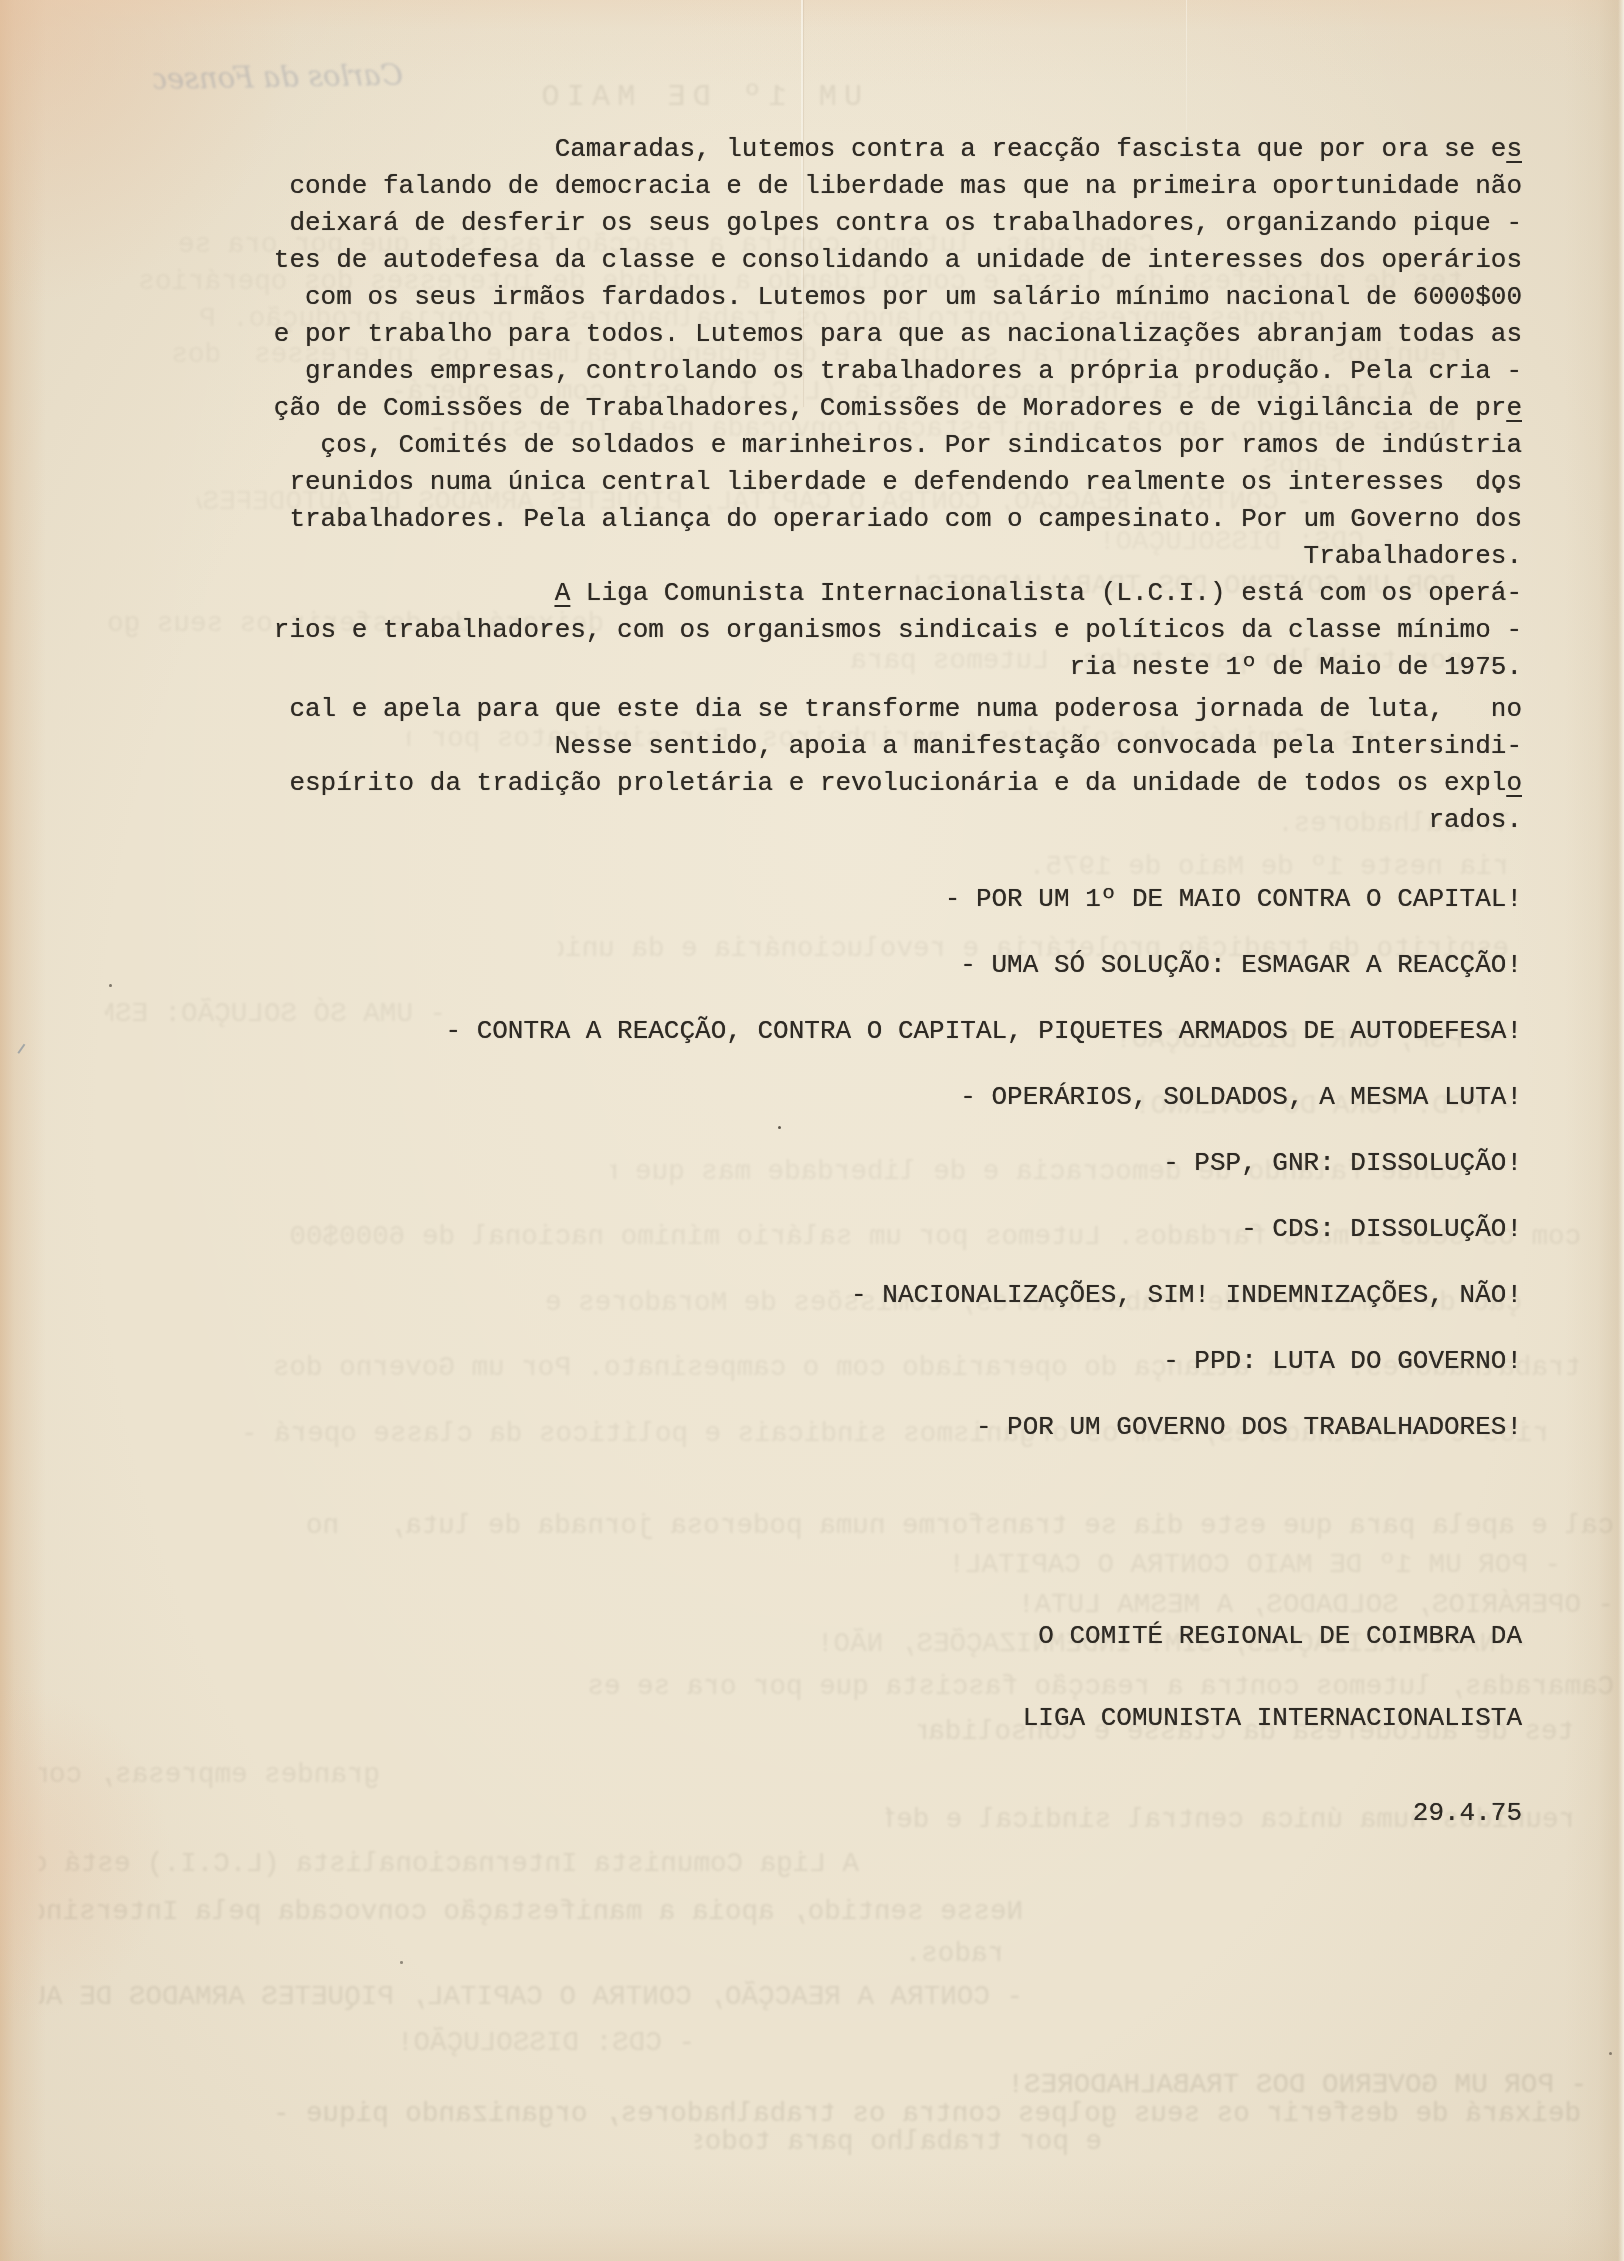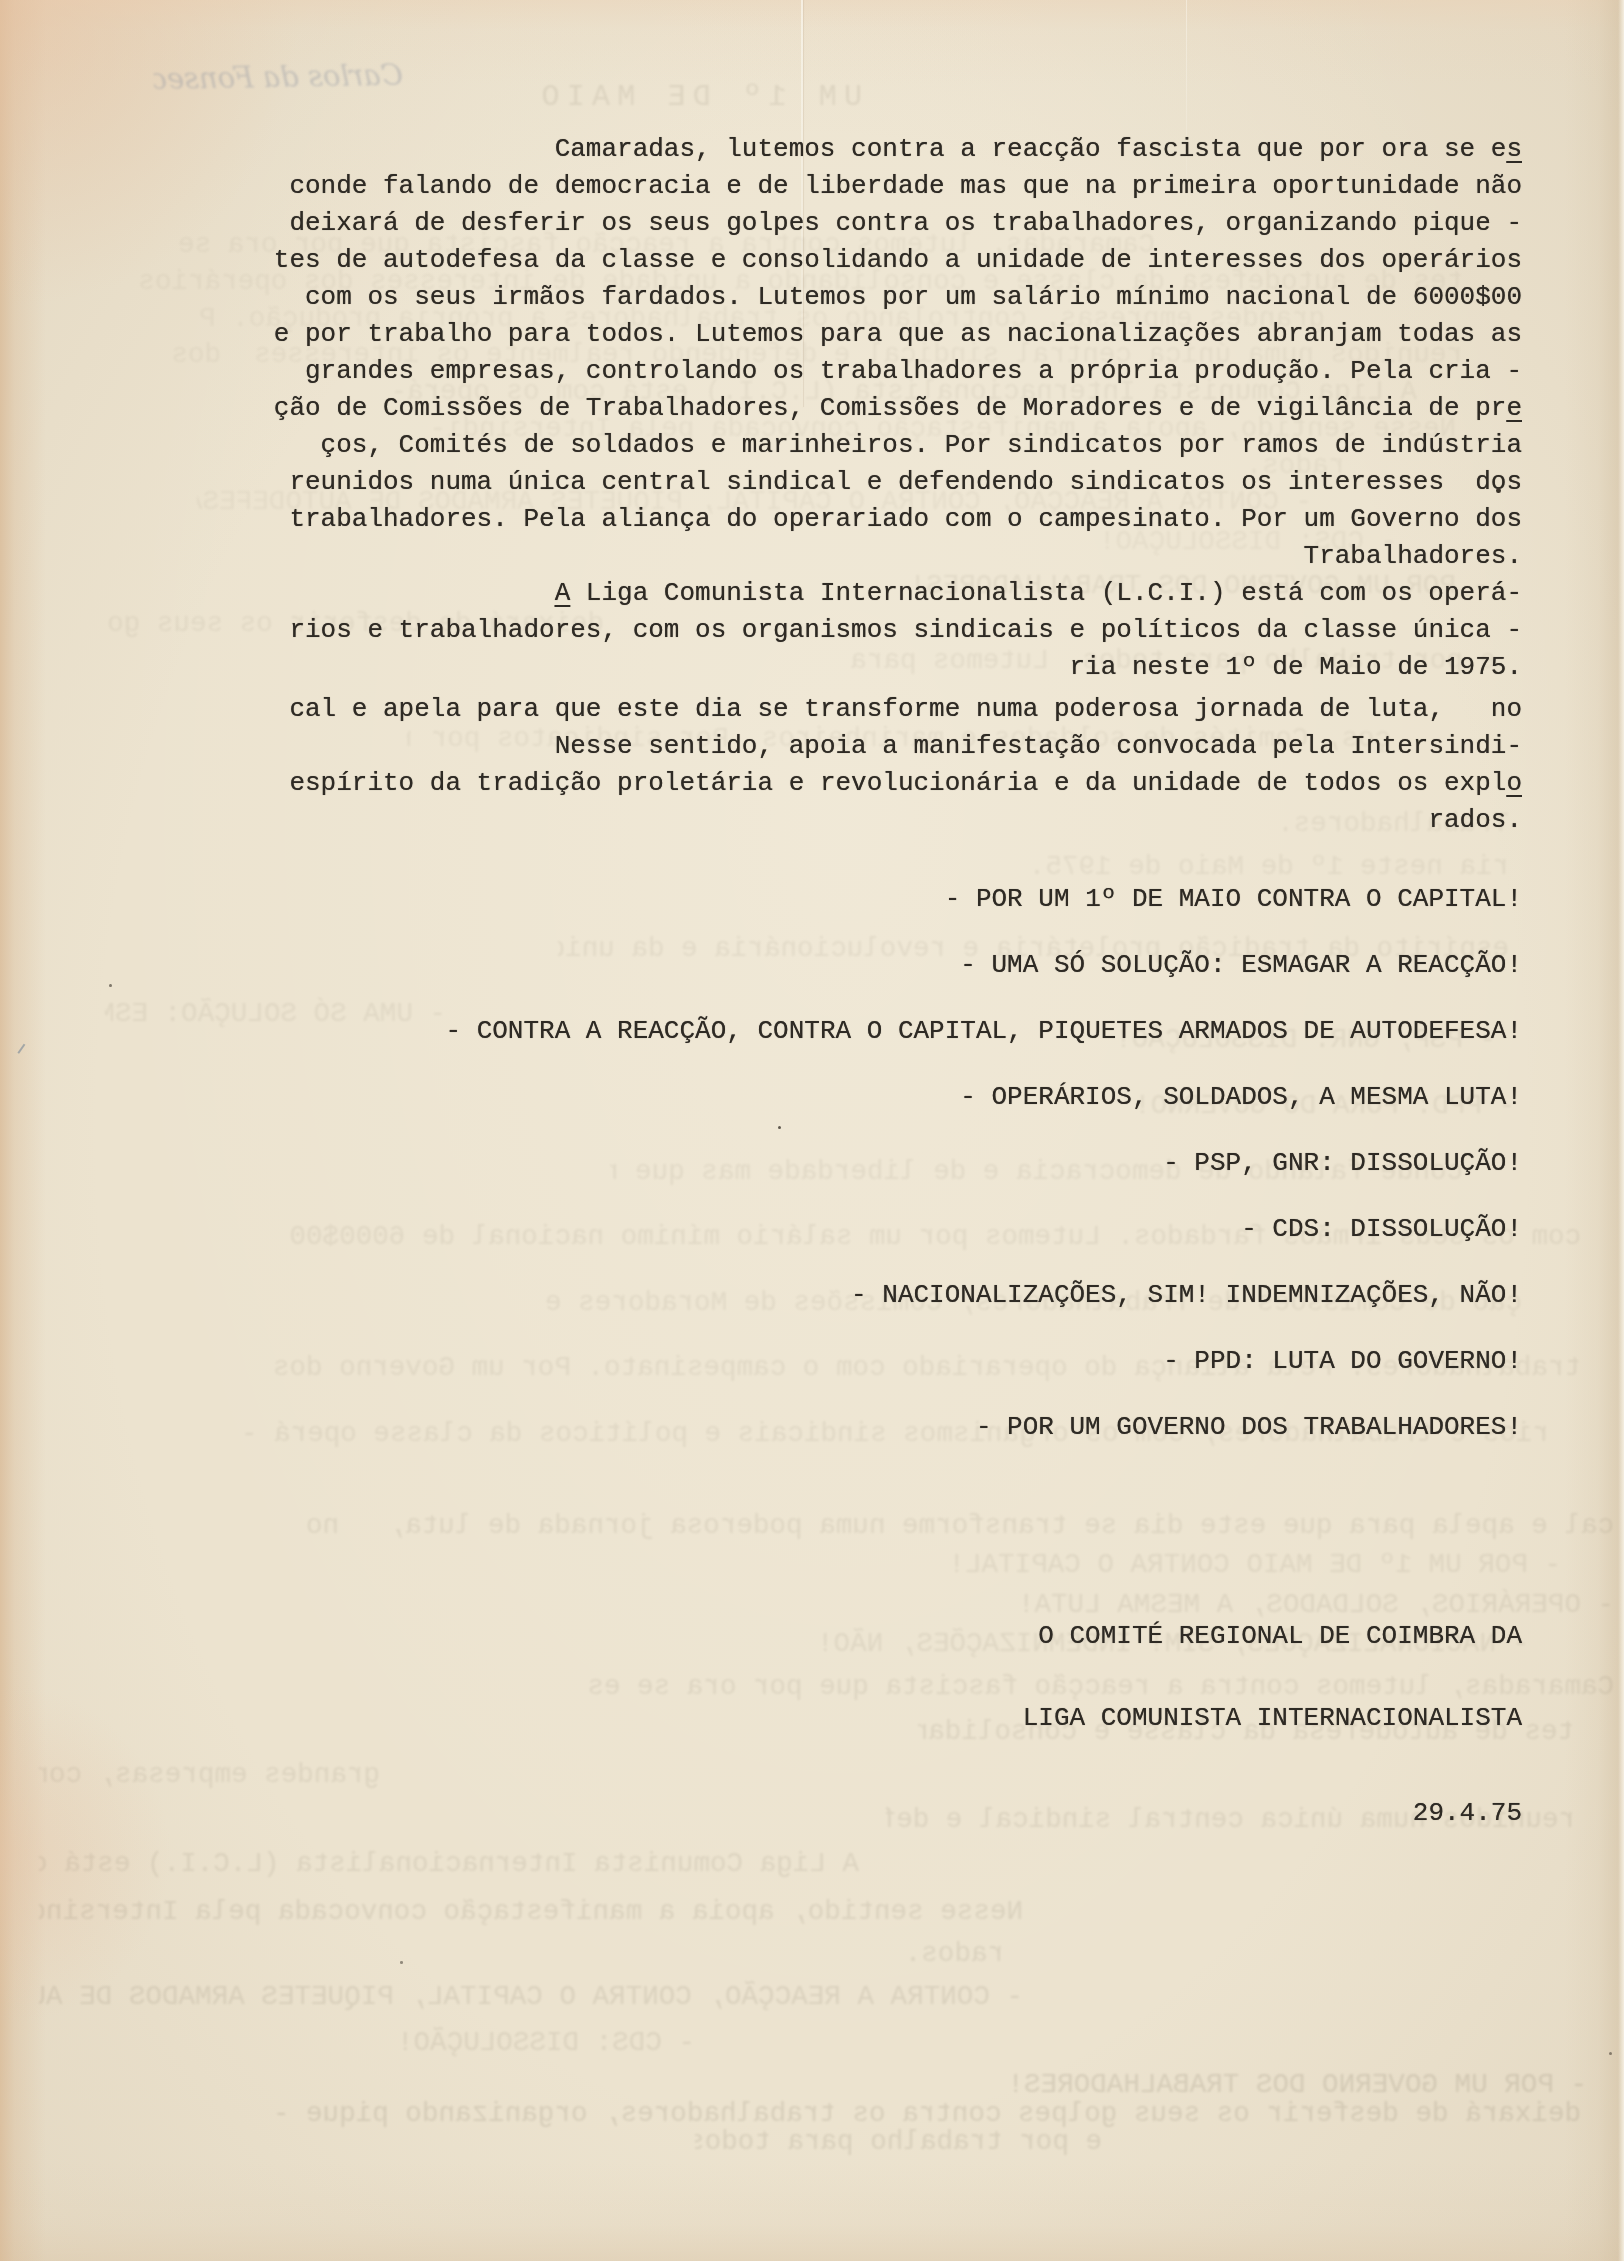--- a/index.html
+++ b/index.html
@@ -131,29 +131,29 @@
     <div id="para1">
         <div class="tline ind">Camaradas, lutemos contra a reacção fascista que por ora se e<span class="u">s</span></div>
         <div class="tline">conde falando de democracia e de liberdade mas que na primeira oportunidade não</div>
         <div class="tline">deixará de desferir os seus golpes contra os trabalhadores, organizando pique -</div>
         <div class="tline">tes de autodefesa da classe e consolidando a unidade de interesses dos operários</div>
         <div class="tline">com os seus irmãos fardados. Lutemos por um salário mínimo nacional de 6000$00</div>
         <div class="tline">e por trabalho para todos. Lutemos para que as nacionalizações abranjam todas as</div>
         <div class="tline">grandes empresas, controlando os trabalhadores a própria produção. Pela cria -</div>
         <div class="tline">ção de Comissões de Trabalhadores, Comissões de Moradores e de vigilância de pr<span class="u">e</span></div>
         <div class="tline">ços, Comités de soldados e marinheiros. Por sindicatos por ramos de indústria</div>
-        <div class="tline">reunidos numa única central sindical e defendendo sindicatos os interesses  dos</div>
+        <div class="tline">reunidos numa única central liberdade e defendendo realmente os interesses  dos</div>
         <div class="tline">trabalhadores. Pela aliança do operariado com o campesinato. Por um Governo dos</div>
         <div class="tline">Trabalhadores.</div>
       </div>
 
 
     <div id="para2">
         <div class="tline ind"><span class="u">A</span> Liga Comunista Internacionalista (L.C.I.) está com os operá-</div>
-        <div class="tline">rios e trabalhadores, com os organismos sindicais e políticos da classe única -</div>
+        <div class="tline">rios e trabalhadores, com os organismos sindicais e políticos da classe mínimo -</div>
         <div class="tline">ria neste 1º de Maio de 1975.</div>
       </div>
     <div id="para3" class="para3">
         <div class="tline">cal e apela para que este dia se transforme numa poderosa jornada de luta,   no</div>
         <div class="tline ind">Nesse sentido, apoia a manifestação convocada pela Intersindi-</div>
         <div class="tline">espírito da tradição proletária e revolucionária e da unidade de todos os expl<span class="u">o</span></div>
         <div class="tline">rados.</div>
       </div>
 
     <ul class="slogans" id="slogans">

